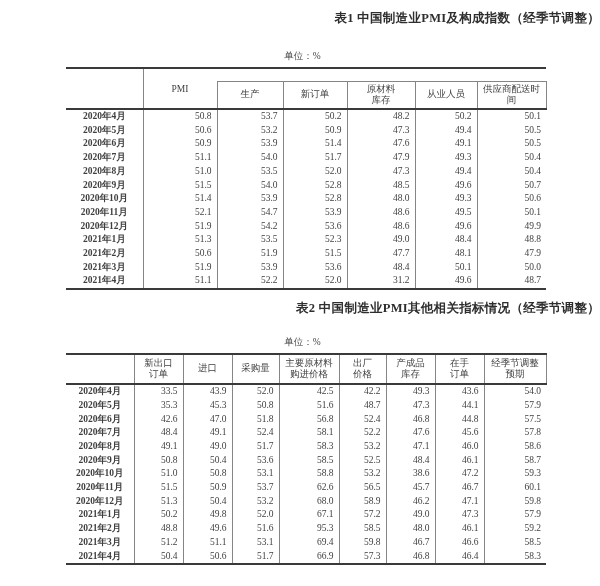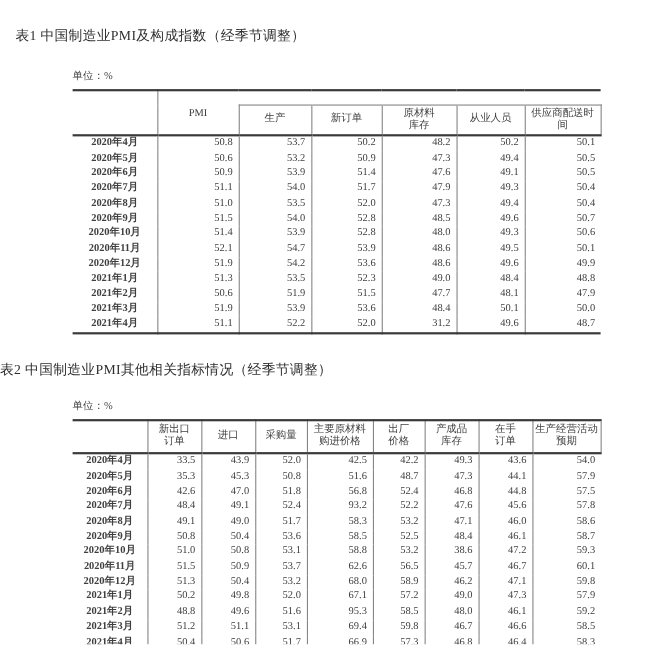--- a/index.html
+++ b/index.html
@@ -6,32 +6,32 @@
   .page {
     position: relative;
     width: 600px;
     height: 586px;
     background: #fff;
     overflow: hidden;
     font-family: "Liberation Serif", "DejaVu Serif", serif;
     color: var(--c-text, #3f3f3f);
   }
   .tbl-title {
-    margin: 14px;
+    margin: 0;
     padding-top: 10px;
     font-size: 12.5px;
-    font-weight: normal;
-    text-align: left;
+    font-weight: bold;
+    text-align: right;
     color: var(--c-title, #2e2e2e);
     letter-spacing: 0.3px;
   }
   .tbl-title.second { }
   .content { width: 480px; margin-left: 66px; }
   .unit {
-    text-align: left;
+    text-align: center;
     font-size: 9.5px;
     line-height: 12px;
     padding-right: 7px;
     margin-top: 23px;
   }
   .unit.second { margin-top: 19px; }
   table {
     border-collapse: collapse;
     table-layout: fixed;
     width: 480px;
@@ -272,21 +272,21 @@
           <th>进口</th>
           <th>采购量</th>
           <th>主要原材料
 购进价格</th>
           <th>出厂
 价格</th>
           <th>产成品
 库存</th>
           <th>在手
 订单</th>
-          <th class="last">生产经营活动
+          <th class="last">经季节调整
 预期</th>
         </tr>
       </thead>
       <tbody>
           <tr>
             <td class="c-month">2020年4月</td>
             <td class="c-num">33.5</td>
             <td class="c-num">43.9</td>
             <td class="c-num">52.0</td>
             <td class="c-num">42.5</td>
@@ -315,21 +315,21 @@
             <td class="c-num">52.4</td>
             <td class="c-num">46.8</td>
             <td class="c-num">44.8</td>
             <td class="c-num">57.5</td>
           </tr>
           <tr>
             <td class="c-month">2020年7月</td>
             <td class="c-num">48.4</td>
             <td class="c-num">49.1</td>
             <td class="c-num">52.4</td>
-            <td class="c-num">93.2</td>
+            <td class="c-num">58.1</td>
             <td class="c-num">52.2</td>
             <td class="c-num">47.6</td>
             <td class="c-num">45.6</td>
             <td class="c-num">57.8</td>
           </tr>
           <tr>
             <td class="c-month">2020年8月</td>
             <td class="c-num">49.1</td>
             <td class="c-num">49.0</td>
             <td class="c-num">51.7</td>

